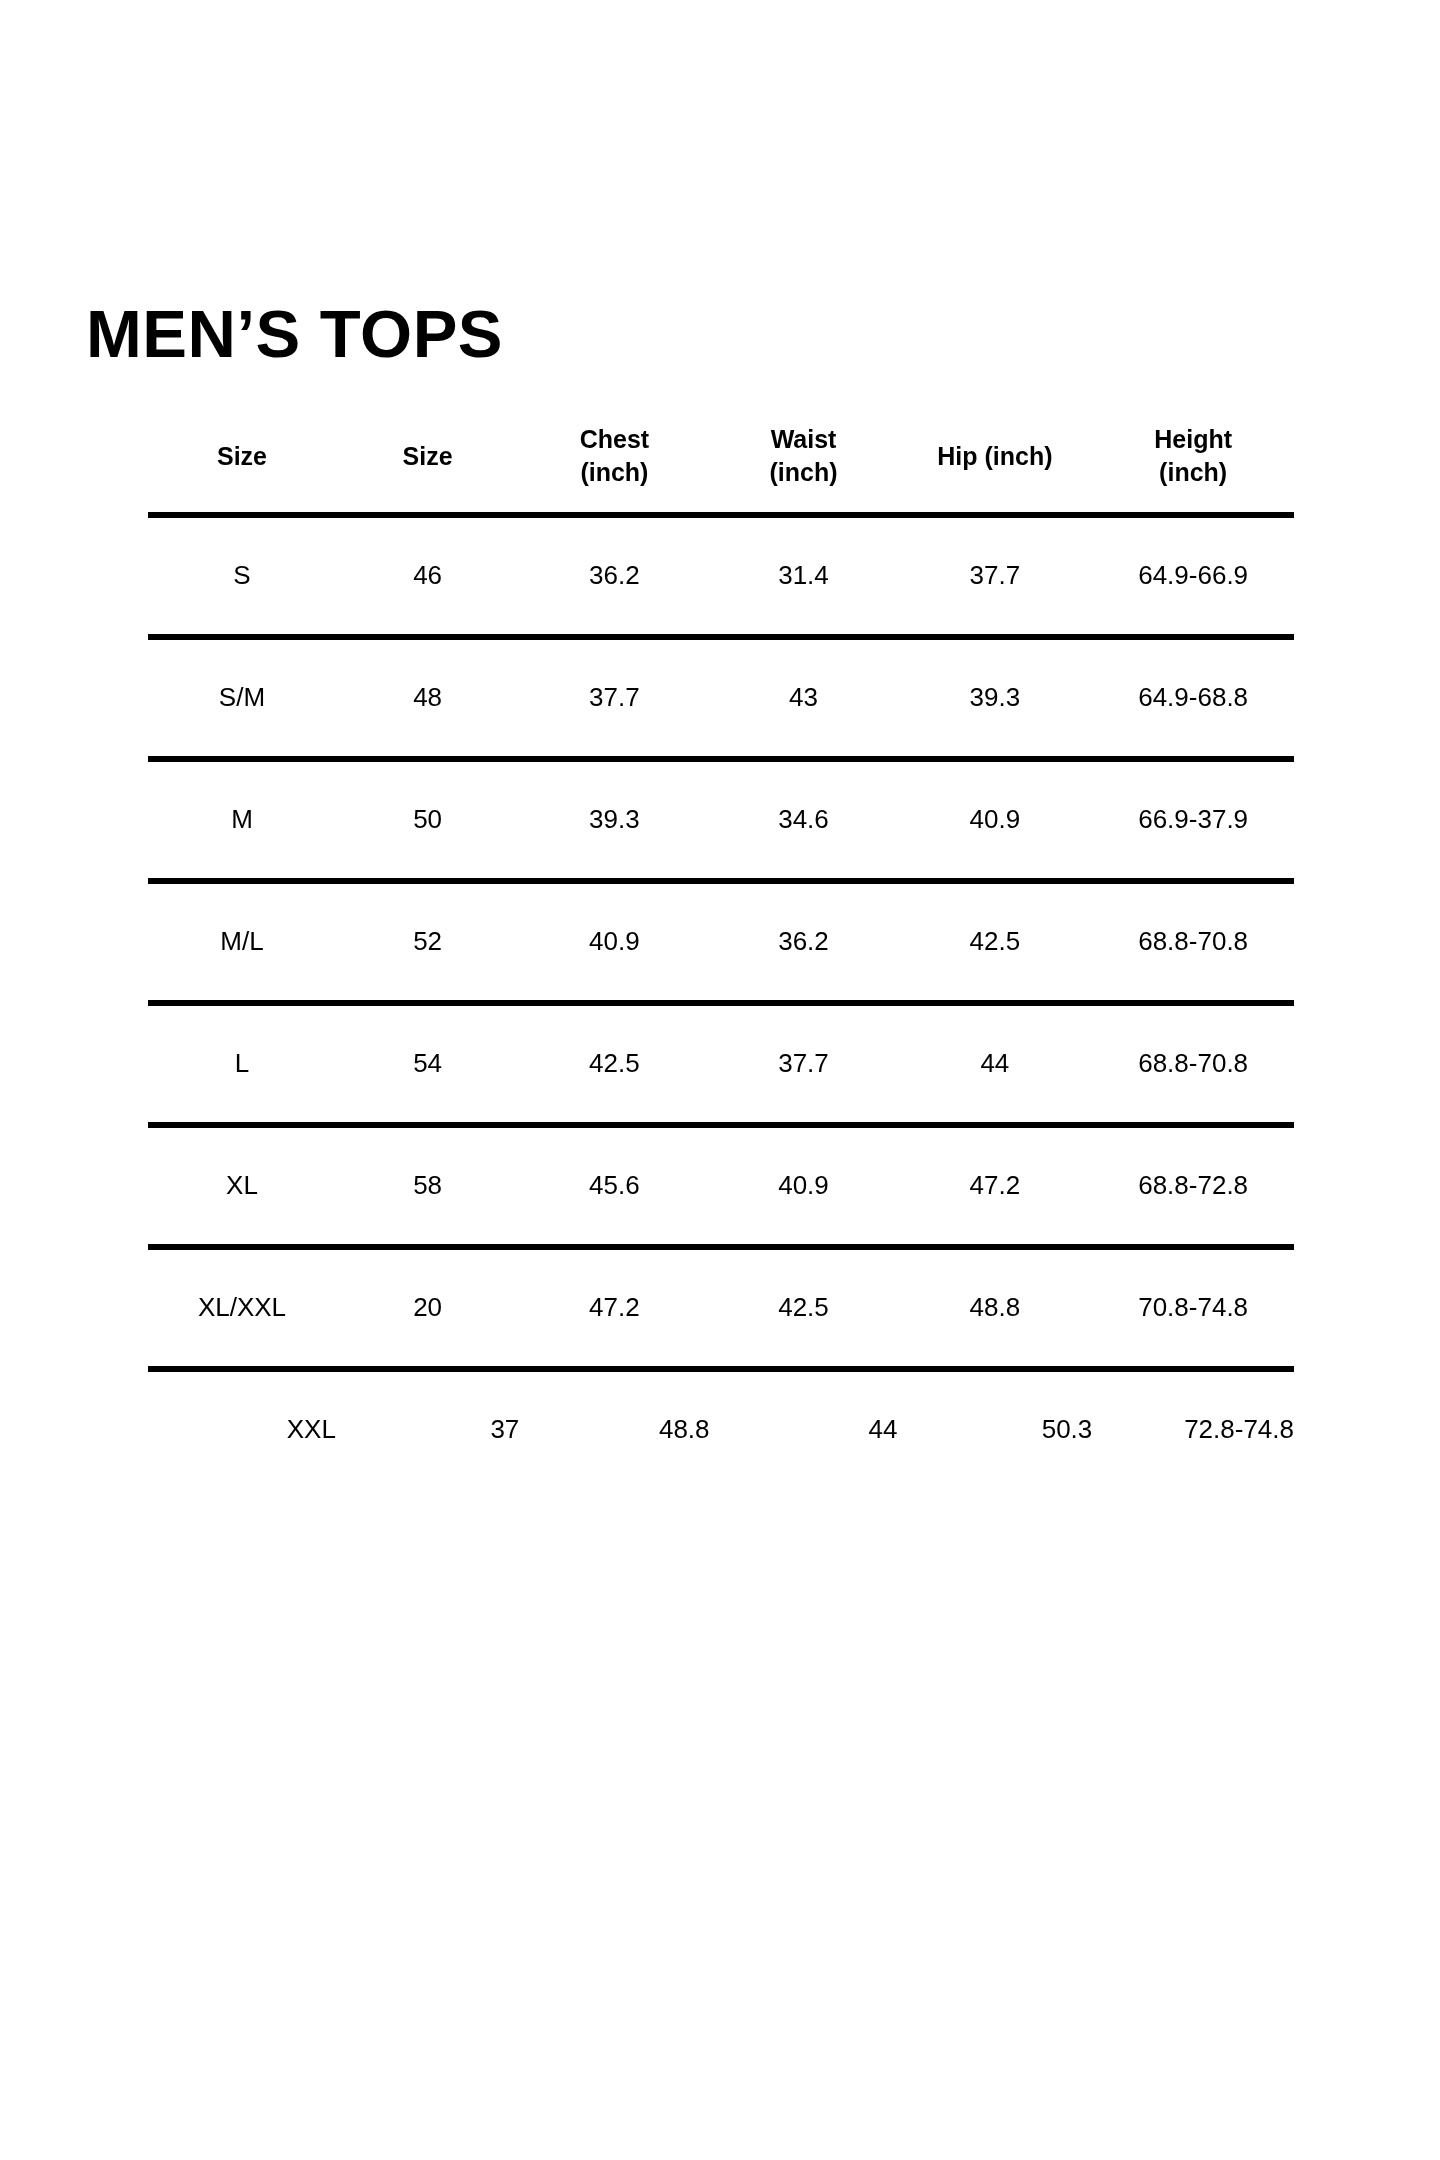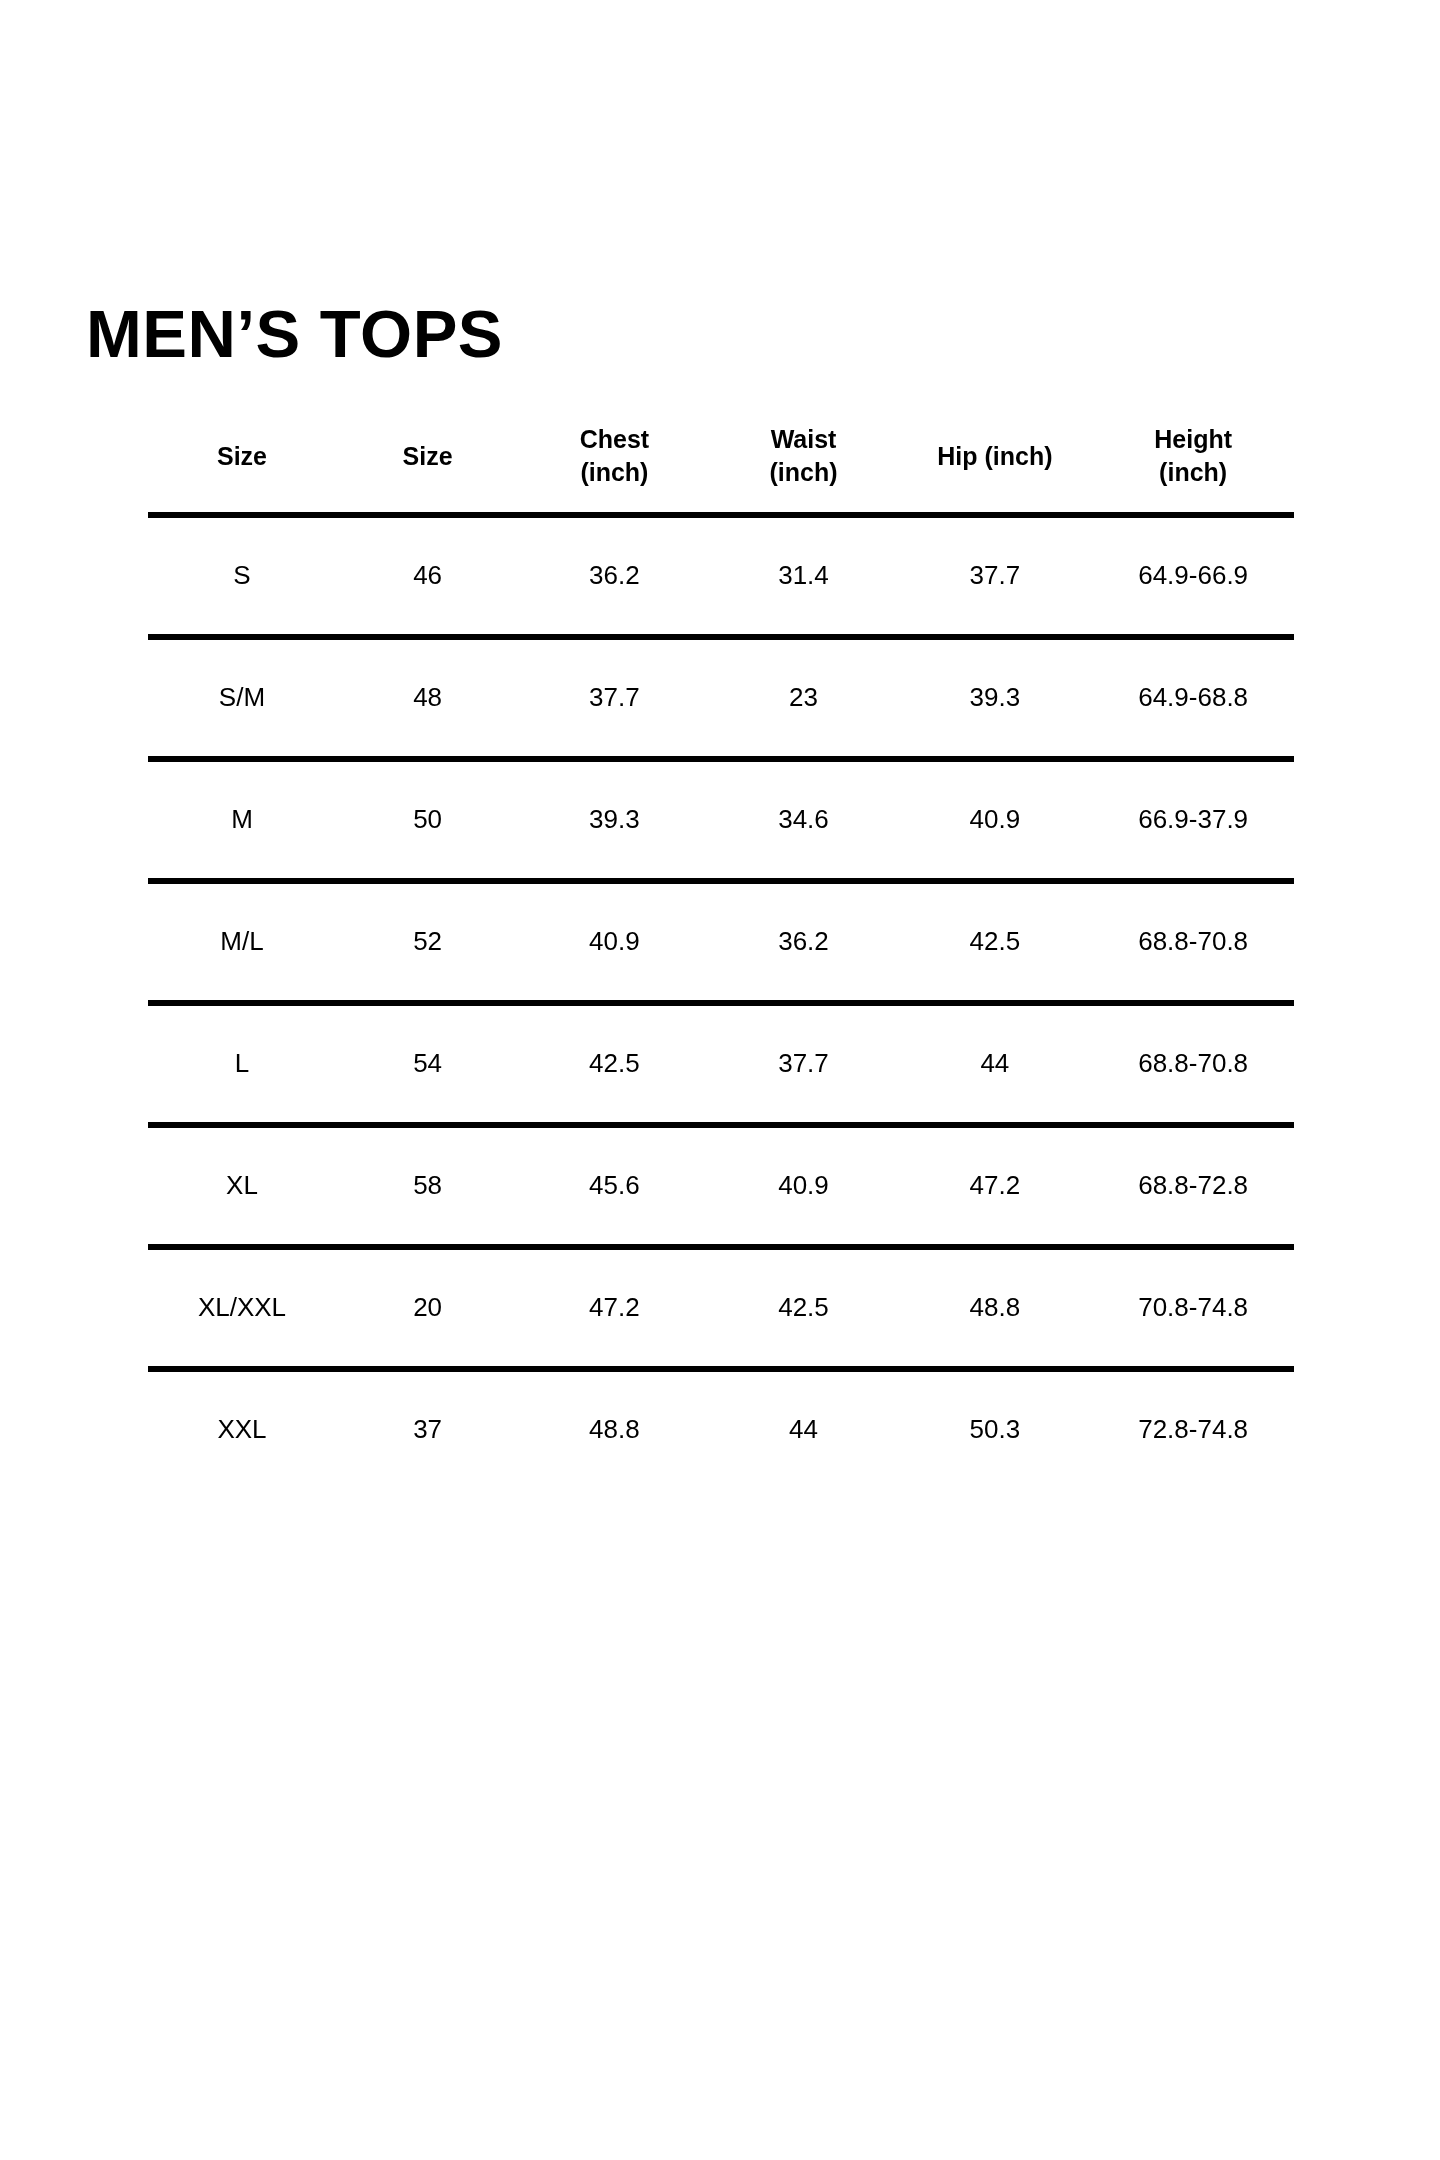--- a/index.html
+++ b/index.html
@@ -67,20 +67,21 @@
   table.size-table tbody td {
     font-size: 26px;
     font-weight: normal;
     line-height: 1.2;
     height: 116px;
     border-bottom: 6px solid #000000;
   }
 
   table.size-table tbody tr:last-child td {
     border-bottom: 0;
+    text-align: right;
   }
 
   
   col.c-size-alpha { width: 16.4%; }
   col.c-size-num   { width: 16.0%; }
   col.c-chest      { width: 16.6%; }
   col.c-waist      { width: 16.4%; }
   col.c-hip        { width: 17.0%; }
   col.c-height     { width: 17.6%; }
 
@@ -134,21 +135,21 @@
           <td>46</td>
           <td>36.2</td>
           <td>31.4</td>
           <td>37.7</td>
           <td>64.9-66.9</td>
         </tr>
         <tr>
           <td>S/M</td>
           <td>48</td>
           <td>37.7</td>
-          <td>23</td>
+          <td>43</td>
           <td>39.3</td>
           <td>64.9-68.8</td>
         </tr>
         <tr>
           <td>M</td>
           <td>50</td>
           <td>39.3</td>
           <td>34.6</td>
           <td>40.9</td>
           <td>66.9-37.9</td>

